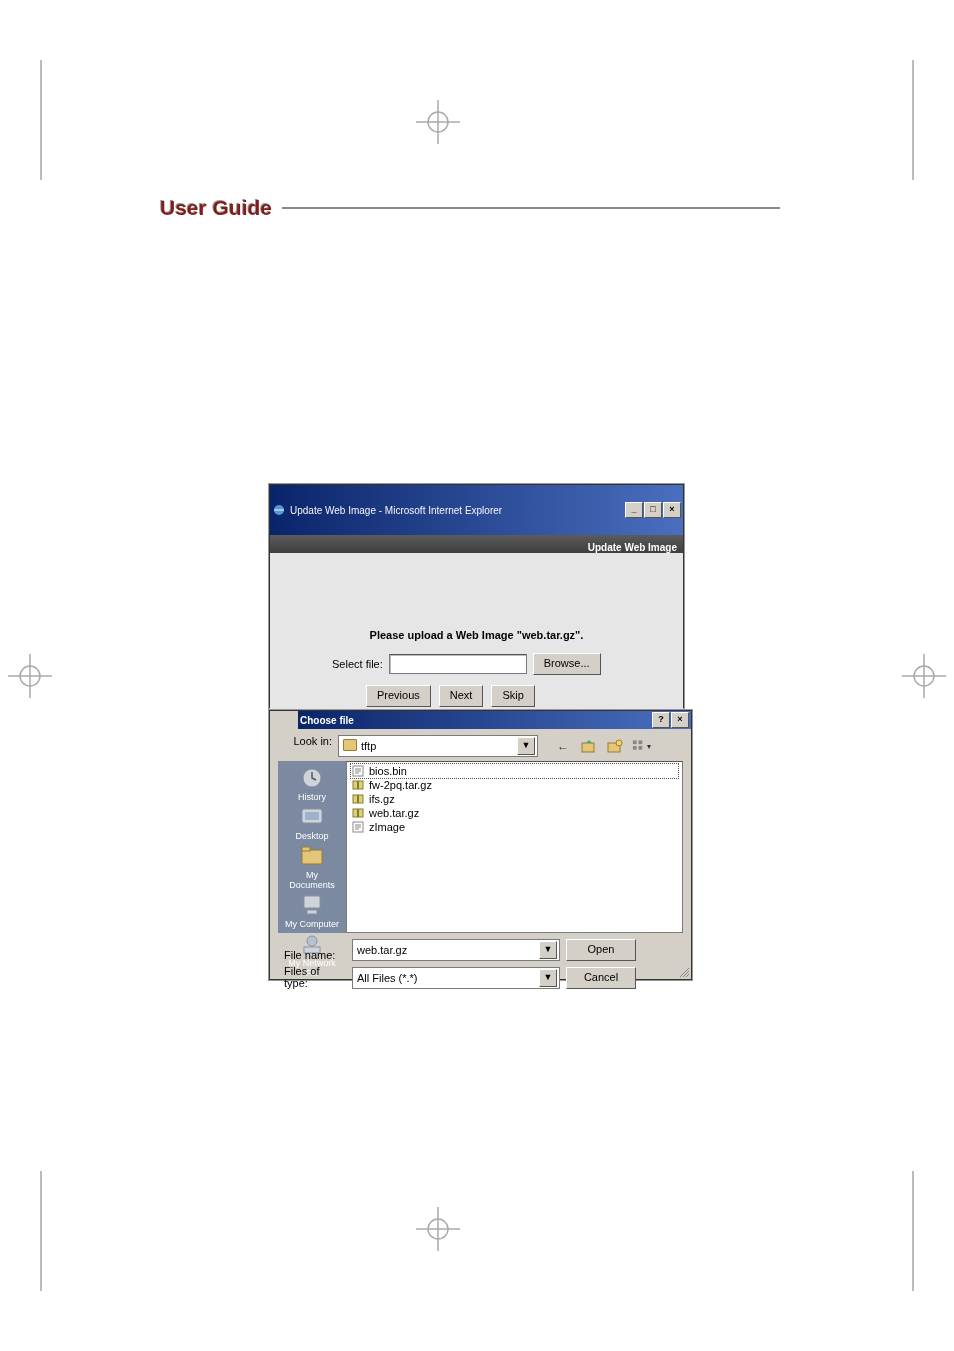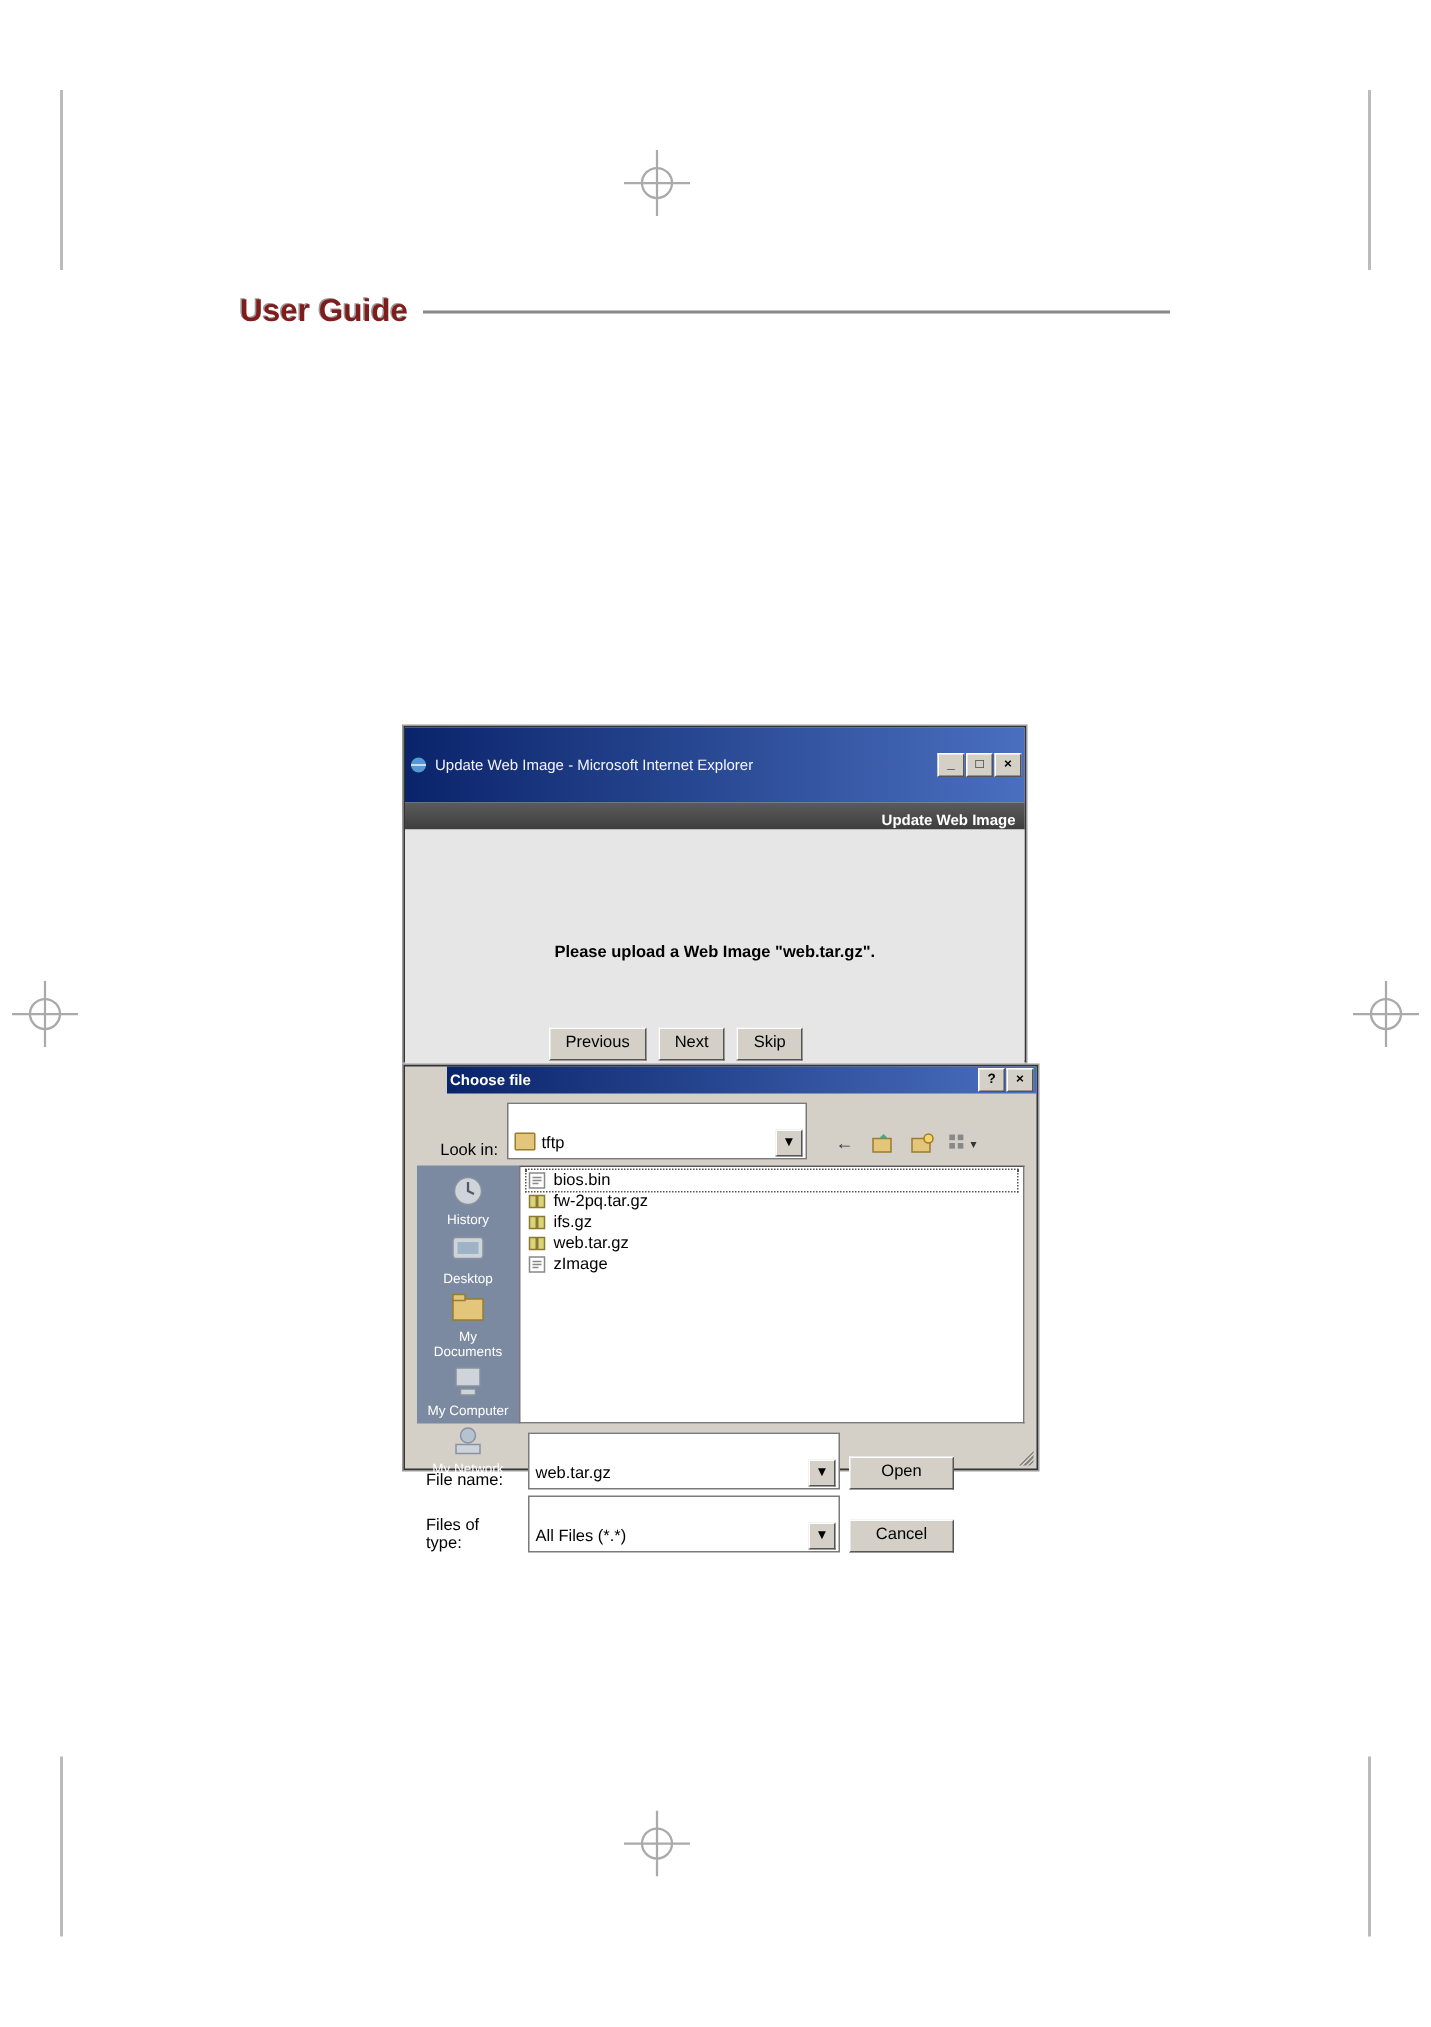--- a/index.html
+++ b/index.html
@@ -179,34 +179,34 @@
     font-weight: bold;
     margin-left: 28px;
   }
   .dlg-body {
     padding: 6px 8px 6px 8px;
     font-size: 11px;
     color: #000;
   }
   .lookin-row {
     display: flex;
-    align-items: flex-end;
+    align-items: flex-start;
     gap: 6px;
     margin-bottom: 4px;
   }
   .lookin-label { width: 54px; text-align: right; }
   .combo {
     flex: 0 0 192px;
     height: 20px;
     background: #fff;
     border: 1px solid #7a7a7a;
     display: flex;
     align-items: center;
     justify-content: space-between;
-    padding: 16px 2px 0 4px;
+    padding: 0 2px 0 4px;
     font-size: 11px;
   }
   .combo-btn {
     width: 16px;
     height: 16px;
     background: #d4d0c8;
     border: 1px solid #fff;
     border-right-color: #555;
     border-bottom-color: #555;
     text-align: center;
@@ -366,20 +366,25 @@
         <span class="winbtn">_</span>
         <span class="winbtn">□</span>
         <span class="winbtn">×</span>
       </span>
     </div>
     <div class="ie-subbar">
       <span>Update Web Image</span>
     </div>
     <div class="ie-body">
       <div class="ie-instruction">Please upload a Web Image "web.tar.gz".</div>
+      <div class="form-row">
+        <span>Select file:</span>
+        <span class="text-input" title=""></span>
+        <span class="btn">Browse...</span>
+      </div>
       <div class="btn-row">
         <span class="btn">Previous</span>
         <span class="btn">Next</span>
         <span class="btn">Skip</span>
       </div>
     </div>
   </div>
 
   <div class="dlg" style="margin-top:2px; position:relative;">
     <div class="dlg-titlebar">

